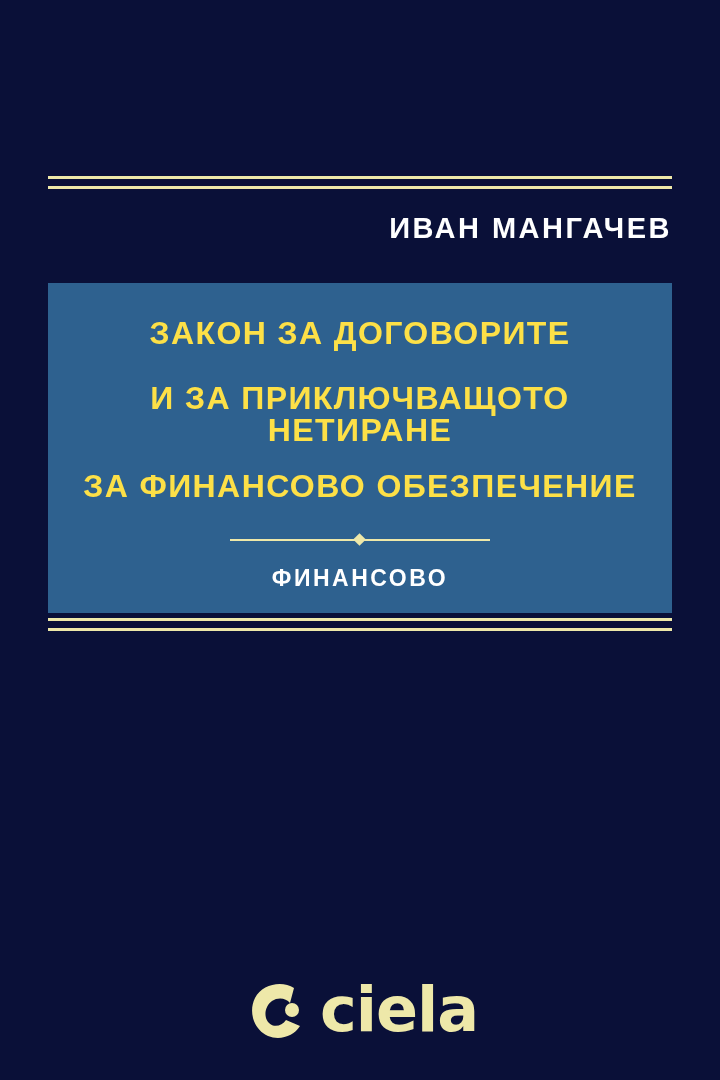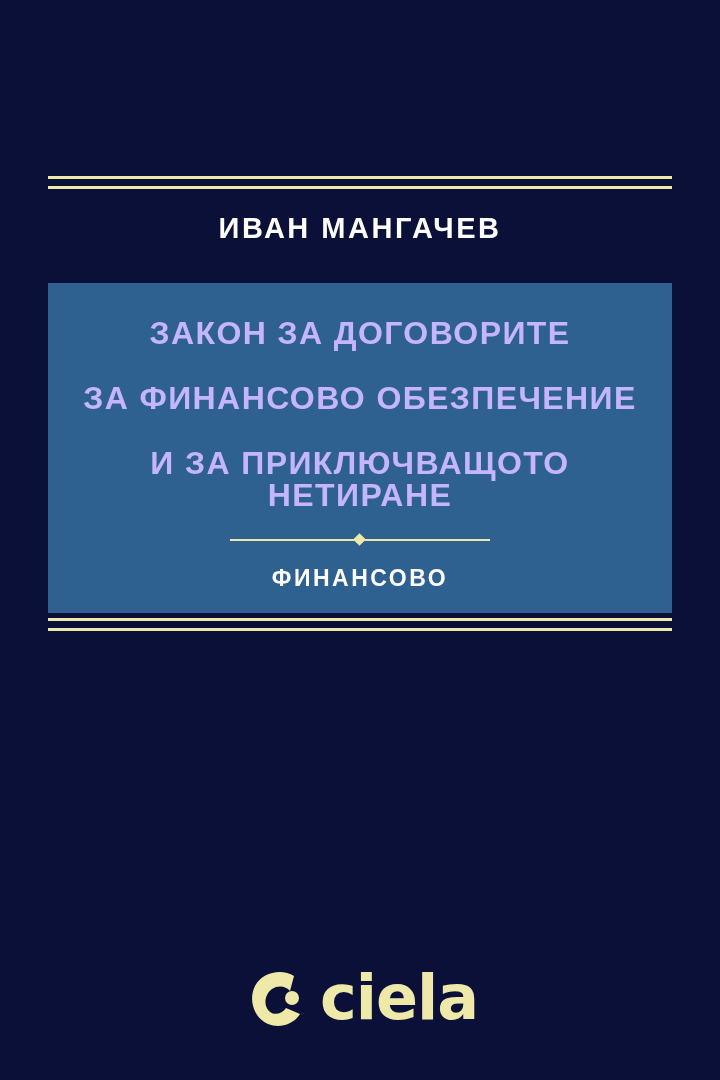--- a/index.html
+++ b/index.html
@@ -34,41 +34,41 @@
   .rule-top-2 { top: 186px; }
   .rule-bot-1 { top: 618px; }
   .rule-bot-2 { top: 628px; }
 
   
   .author {
     position: absolute;
     top: 212px;
     left: 48px;
     width: 624px;
-    text-align: center;
+    text-align: right;
     color: #ffffff;
     font-size: 29px;
     font-weight: bold;
     letter-spacing: 2.5px;
   }
 
   
   .title-panel {
     position: absolute;
     top: 283px;
     left: 48px;
     width: 624px;
     height: 330px;
     background: #2e618f;
     box-sizing: border-box;
     padding: 34px 24px 0 24px;
   }
   .title-line {
     text-align: center;
-    color: #c4b5fd;
+    color: #fde047;
     font-weight: bold;
     letter-spacing: 1.4px;
     line-height: 1.0;
     margin-bottom: 33px;
   }
   .title-line.l1 { font-size: 32px; }
   .title-line.l2 { font-size: 32px; }
   .title-line.l3 { font-size: 32px; margin-bottom: 24px; }
 
   .divider-wrap {
@@ -99,21 +99,21 @@
     text-align: center;
     color: #ffffff;
     font-size: 23px;
     font-weight: bold;
     letter-spacing: 2.5px;
   }
 
   
   .logo {
     position: absolute;
-    bottom: 48px;
+    bottom: 36px;
     left: 0;
     width: 720px;
     display: flex;
     align-items: center;
     justify-content: center;
     gap: 10px;
   }
   .logo-mark {
     display: block;
   }
@@ -131,22 +131,22 @@
 
 <div class="cover">
 
   <div class="rule rule-top-1"></div>
   <div class="rule rule-top-2"></div>
 
   <div class="author">ИВАН МАНГАЧЕВ</div>
 
   <div class="title-panel">
     <div class="title-line l1">ЗАКОН ЗА ДОГОВОРИТЕ</div>
+    <div class="title-line l3">И ЗА ПРИКЛЮЧВАЩОТО НЕТИРАНЕ</div>
     <div class="title-line l2">ЗА ФИНАНСОВО ОБЕЗПЕЧЕНИЕ</div>
-    <div class="title-line l3">И ЗА ПРИКЛЮЧВАЩОТО НЕТИРАНЕ</div>
 
     <div class="divider-wrap">
       <div class="divider-line"></div>
       <div class="divider-dot"></div>
     </div>
 
     <div class="subtitle">ФИНАНСОВО</div>
   </div>
 
   <div class="rule rule-bot-1"></div>

